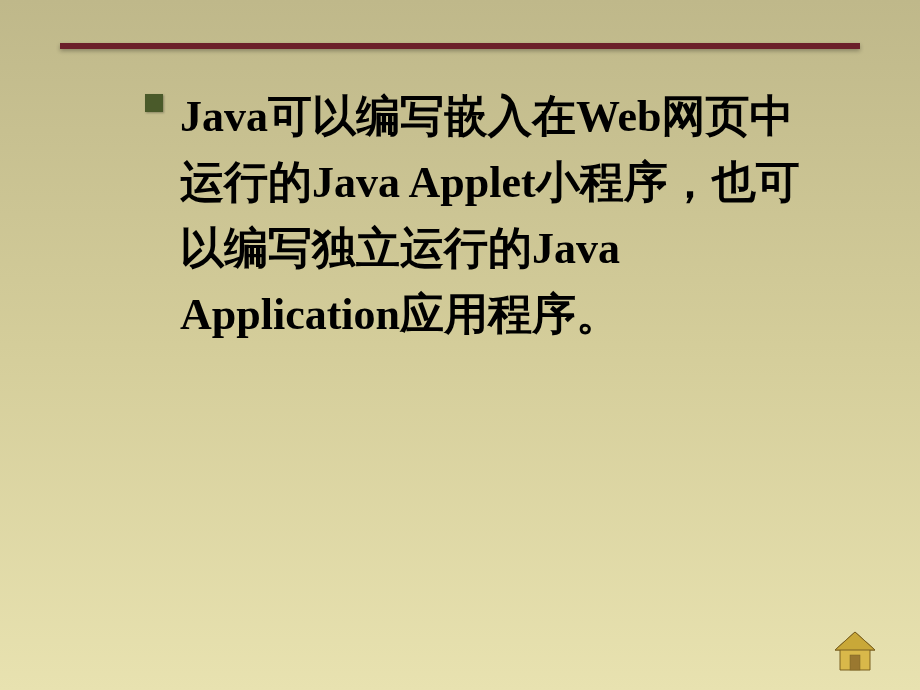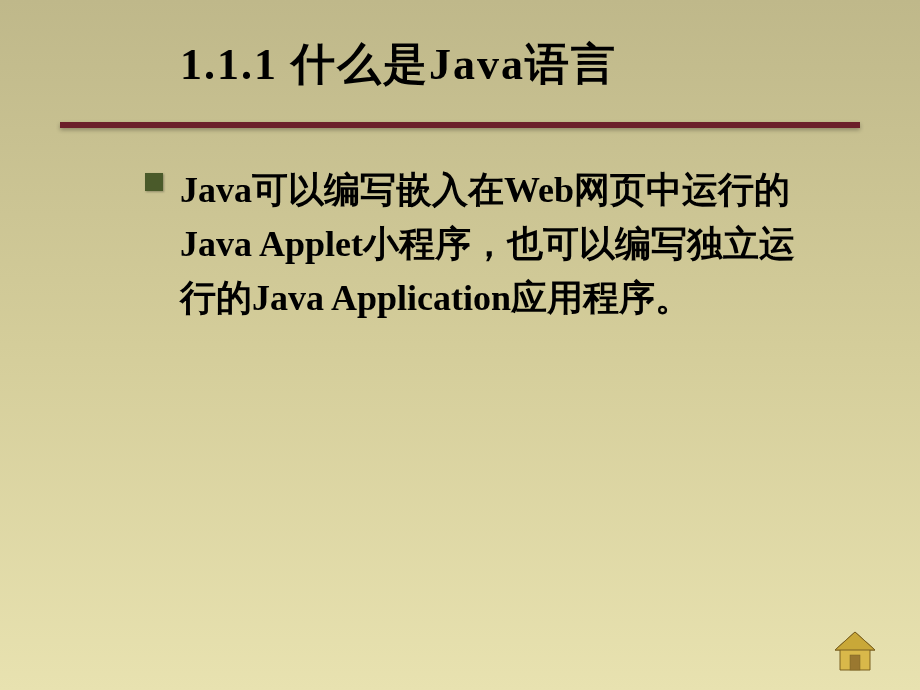--- a/index.html
+++ b/index.html
@@ -49,21 +49,21 @@
     .bullet-marker {
       position: absolute;
       left: 0;
       top: 10px;
       width: 18px;
       height: 18px;
       background: #4a5a2a;
       box-shadow: 1px 1px 2px rgba(0,0,0,0.3);
     }
     .bullet-text {
-      font-size: 36px;
+      font-size: 44px;
       font-weight: bold;
       color: #000;
       line-height: 1.5;
     }
     .nav-icon {
       position: absolute;
       bottom: 15px;
       right: 40px;
       width: 50px;
       height: 45px;
@@ -71,23 +71,20 @@
     }
     .house-icon svg {
       width: 100%;
       height: 100%;
     }
   </style>
 </head>
 <body>
 
 <div class="slide">
-  <div class="title-area">
-    <h1 class="slide-title">1.1.1   什么是Java语言</h1>
-  </div>
   <div class="divider"></div>
   <div class="content">
     <div class="bullet-item">
       <div class="bullet-marker"></div>
       <div class="bullet-text">Java可以编写嵌入在Web网页中运行的Java Applet小程序，也可以编写独立运行的Java Application应用程序。</div>
     </div>
   </div>
   <div class="nav-icon house-icon">
     <svg viewBox="0 0 50 45">
       <polygon points="25,2 5,20 10,20 10,40 40,40 40,20 45,20" fill="#d9b84a" stroke="#7a6020" stroke-width="1"></polygon>

